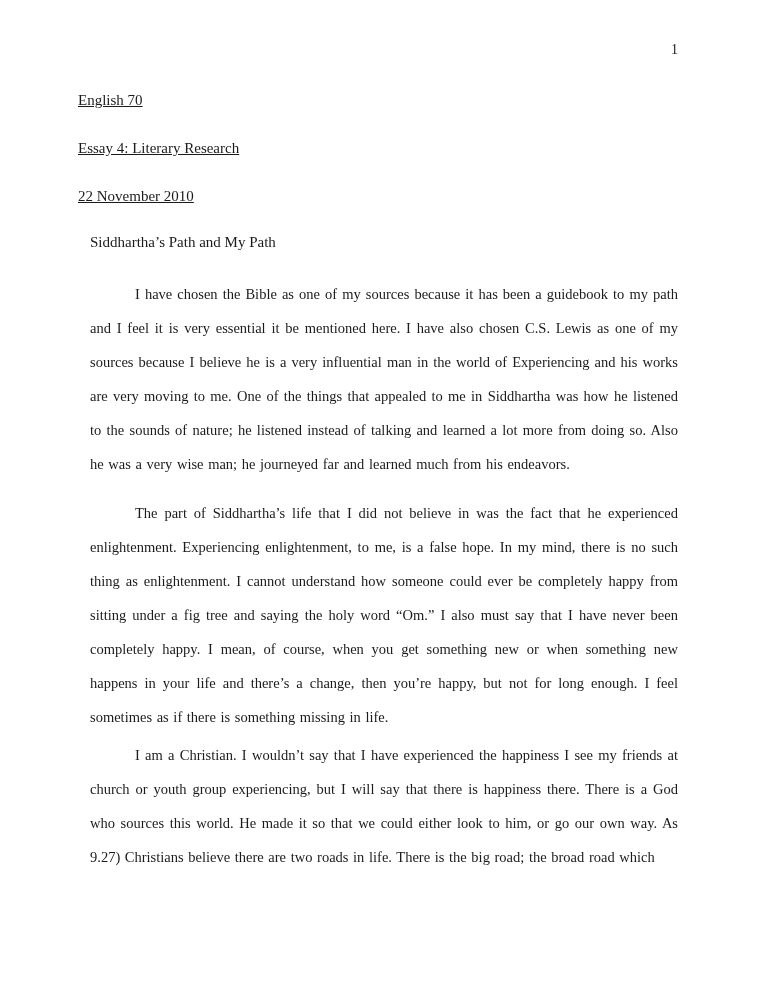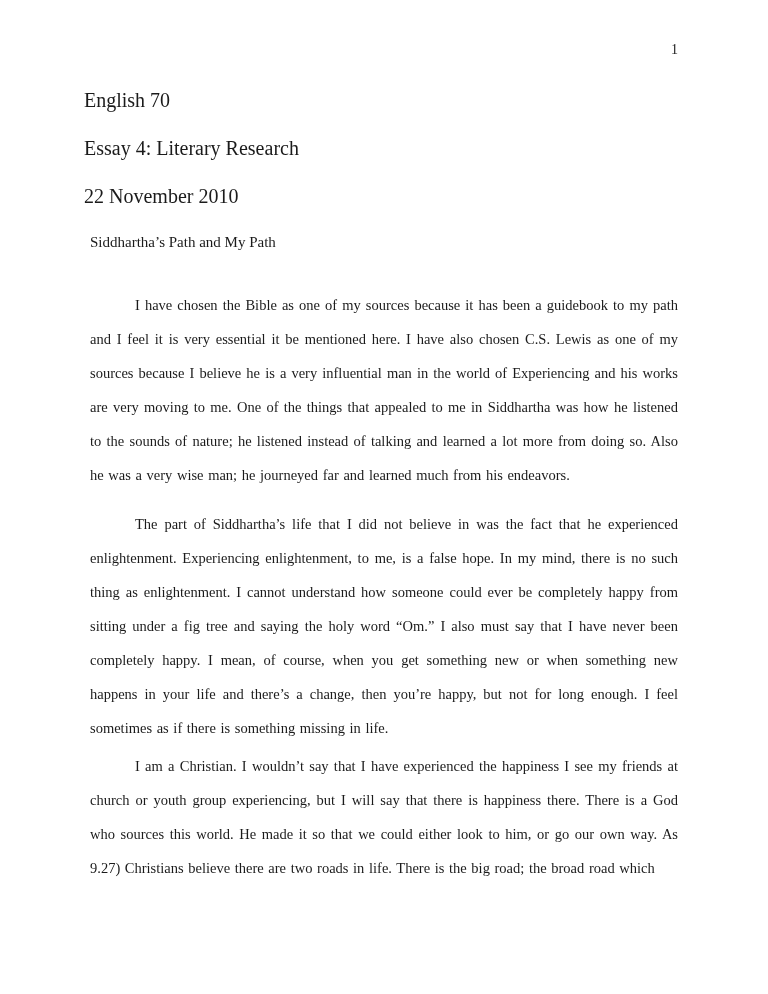--- a/index.html
+++ b/index.html
@@ -22,39 +22,40 @@
   }
   .page-number {
     position: absolute;
     top: 42px;
     right: 90px;
     font-size: 14px;
     line-height: 16px;
   }
   .heading-line {
     position: absolute;
-    left: 84px;
-    font-size: 20px;
+    left: 78px;
+    font-size: 15px;
     line-height: 17px;
     white-space: nowrap;
+    text-decoration: underline;
   }
   .heading-course     { top: 92px; }
   .heading-assignment { top: 140px; }
   .heading-date       { top: 188px; }
   .essay-title {
     position: absolute;
     top: 233px;
     left: 90px;
     width: 588px;
     font-size: 15px;
     line-height: 18px;
   }
   .essay-body {
     position: absolute;
-    top: 288px;
+    top: 277px;
     left: 90px;
     width: 588px;
     font-size: 14.5px;
     line-height: 34px;
   }
   .paragraph { margin: 0; }
   .paragraph.p2 { margin-top: 15px; }
   .paragraph.p3 { margin-top: 4px; }
   .paragraph .line {
     text-align: justify;

